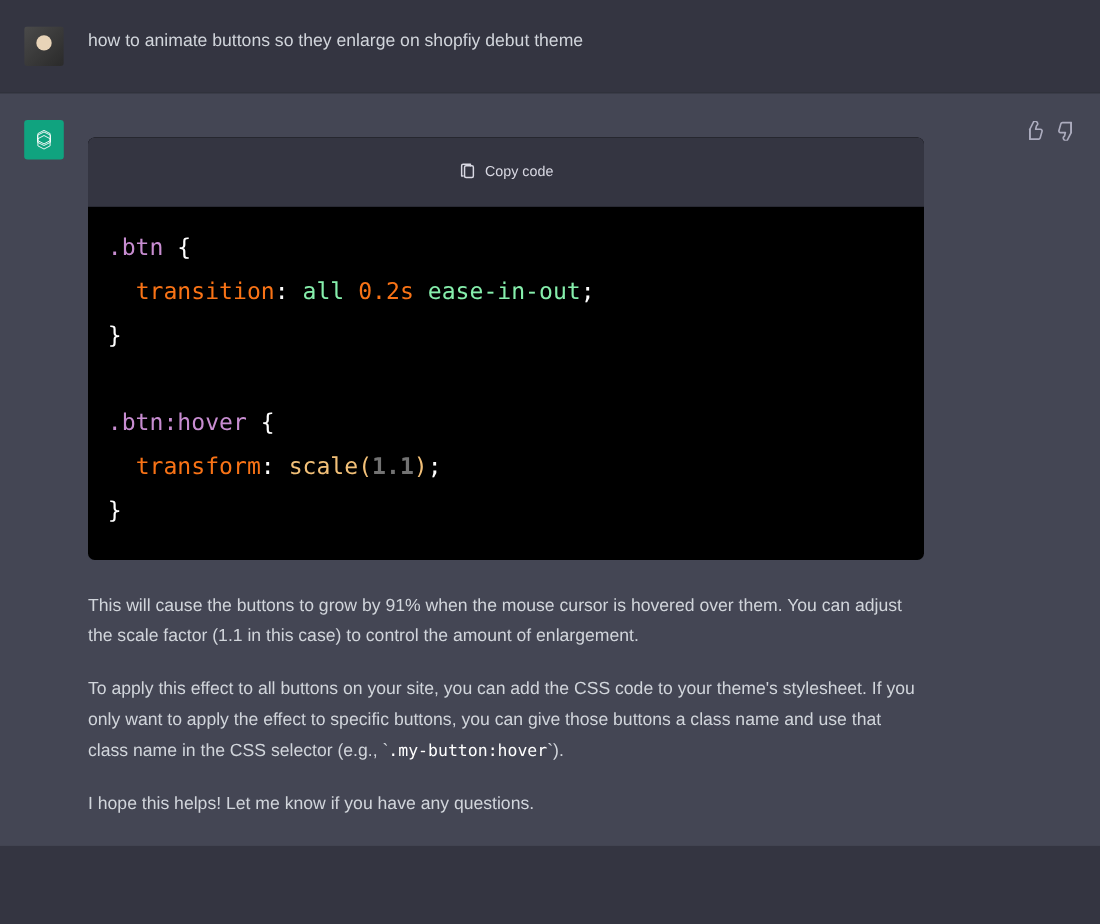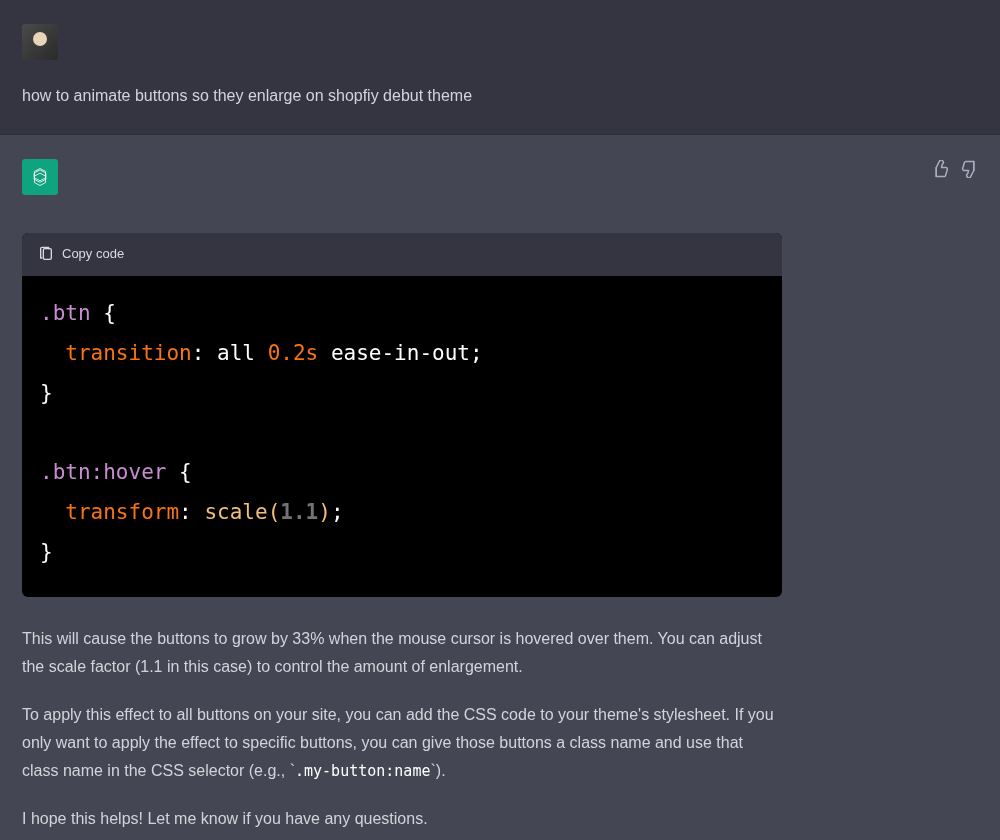--- a/index.html
+++ b/index.html
@@ -13,21 +13,20 @@
       color: #d1d5db;
       width: 1000px;
       height: 840px;
       overflow: hidden;
     }
     .message-row {
       display: flex;
       padding: 24px 22px;
       gap: 22px;
       position: relative;
-      flex-direction: column;
     }
     .message-row.user {
       background: #343541;
       border-bottom: 1px solid #2f303a;
     }
     .message-row.assistant {
       background: #444654;
     }
     .avatar {
       width: 36px;
@@ -103,23 +102,23 @@
       height: 18px;
     }
     .code-block {
       background: #000000;
       border-radius: 6px;
       margin: 16px 0 28px 0;
       overflow: hidden;
     }
     .code-header {
       background: #343541;
-      padding: 10px 16px;
-      display: flex;
-      justify-content: flex-start;
+      padding: 20px 16px;
+      display: flex;
+      justify-content: center;
       align-items: center;
     }
     .copy-btn {
       display: flex;
       align-items: center;
       gap: 8px;
       color: #d9d9e3;
       font-size: 13px;
       cursor: pointer;
     }
@@ -132,21 +131,21 @@
       font-family: ui-monospace, SFMono-Regular, "SF Mono", Menlo, Consolas, monospace;
       font-size: 21px;
       line-height: 1.9;
       color: #ffffff;
     }
     .tok-sel { color: #c88dd1; }
     .tok-brace { color: #ffffff; }
     .tok-prop { color: #f97316; text-align: center; }
     .tok-punc { color: #ffffff; }
     .tok-num { color: #f97316; }
-    .tok-val { color: #ffffff; }
+    .tok-val { color: #86efac; }
     .tok-func { color: #f2c078; }
     .tok-paren { color: #f2c078; }
     .tok-argnum { color: #737373; font-weight: bold; }
     .inline-code {
       font-family: ui-monospace, SFMono-Regular, "SF Mono", Menlo, Consolas, monospace;
       color: #ffffff;
       font-size: 15px;
     }
   </style>
 </head>
@@ -188,24 +187,24 @@
 <div><span class="tok-sel">.btn</span> <span class="tok-brace">{</span></div>
 <div>&nbsp;&nbsp;<span class="tok-prop">transition</span><span class="tok-punc">:</span> <span class="tok-val">all</span> <span class="tok-num">0.2s</span> <span class="tok-val">ease-in-out</span><span class="tok-punc">;</span></div>
 <div><span class="tok-brace">}</span></div>
 <div>&nbsp;</div>
 <div><span class="tok-sel">.btn:hover</span> <span class="tok-brace">{</span></div>
 <div>&nbsp;&nbsp;<span class="tok-prop">transform</span><span class="tok-punc">:</span> <span class="tok-func">scale</span><span class="tok-paren">(</span><span class="tok-argnum">1.1</span><span class="tok-paren">)</span><span class="tok-punc">;</span></div>
 <div><span class="tok-brace">}</span></div>
       </div>
     </div>
 
-    <p>This will cause the buttons to grow by 33% when the mouse cursor is hovered over them. You can adjust the scale factor (1.1 in this case) to control the amount of enlargement.</p>
+    <p>This will cause the buttons to grow by 91% when the mouse cursor is hovered over them. You can adjust the scale factor (1.1 in this case) to control the amount of enlargement.</p>
 
     <p>
-      <span>To apply this effect to all buttons on your site, you can add the CSS code to your theme's stylesheet. If you only want to apply the effect to specific buttons, you can give those buttons a class name and use that class name in the CSS selector (e.g., `</span><span class="inline-code">.my-button:name</span><span>`).</span>
+      <span>To apply this effect to all buttons on your site, you can add the CSS code to your theme's stylesheet. If you only want to apply the effect to specific buttons, you can give those buttons a class name and use that class name in the CSS selector (e.g., `</span><span class="inline-code">.my-button:hover</span><span>`).</span>
     </p>
 
     <p>I hope this helps! Let me know if you have any questions.</p>
 
   </div>
 
   <div class="feedback">
     <div class="feedback-btn">
       <svg viewBox="0 0 24 24" fill="none" stroke="currentColor" stroke-width="2" stroke-linecap="round" stroke-linejoin="round">
         <path d="M7 10v12"></path>

